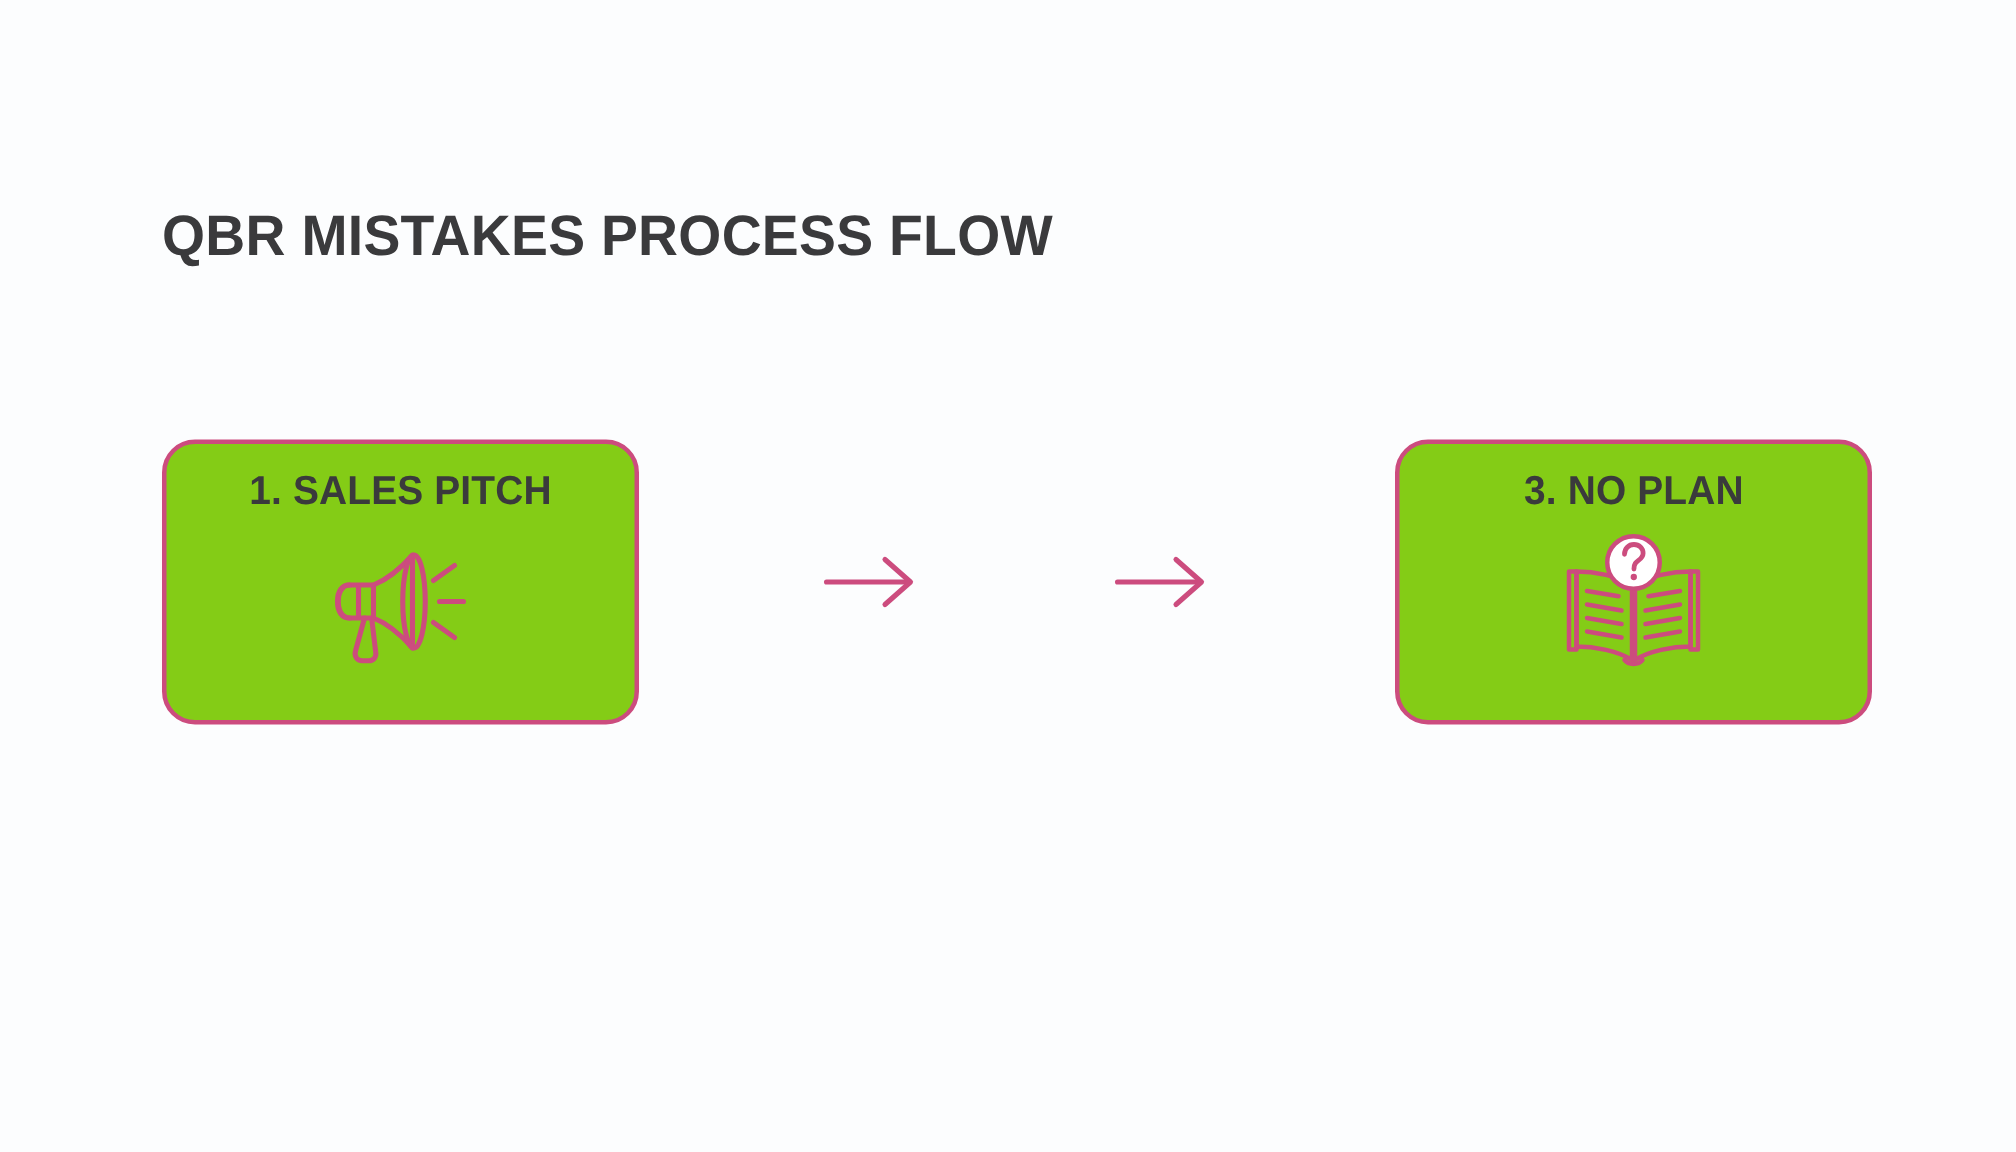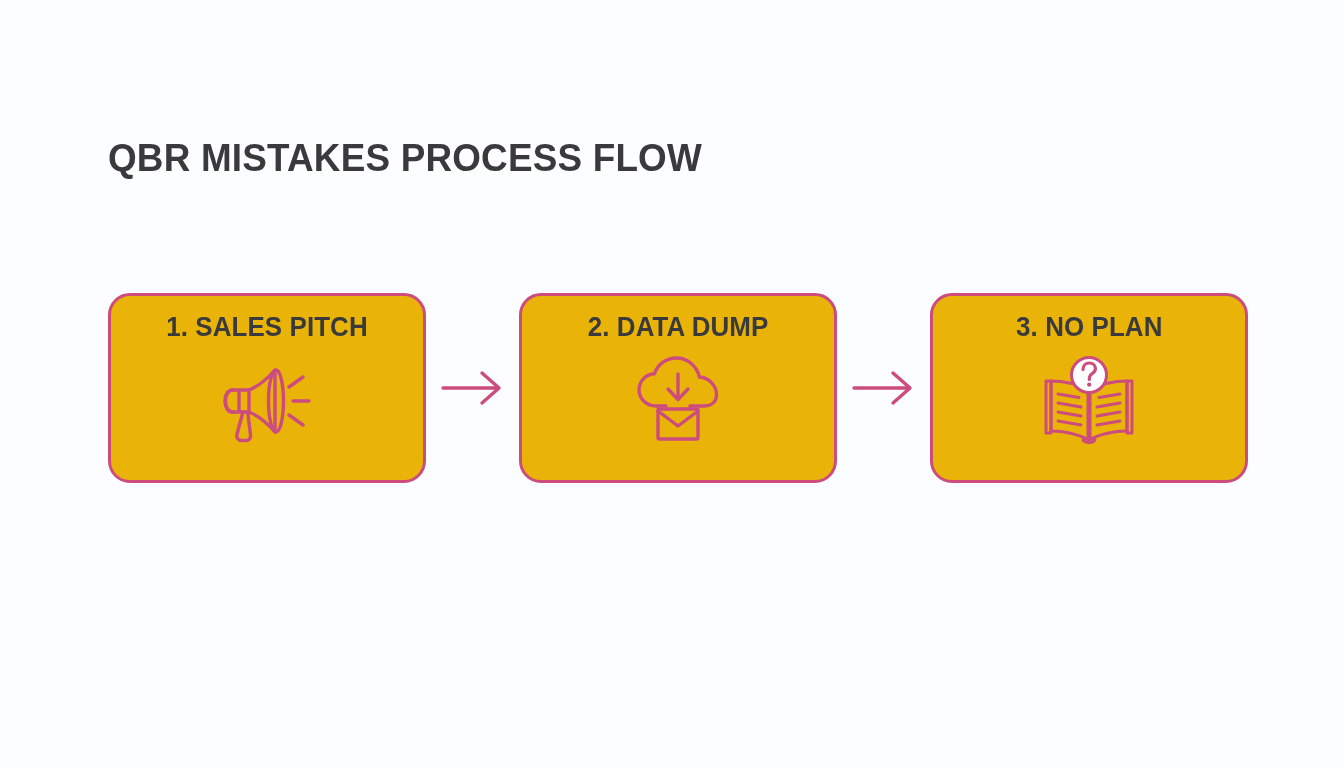--- a/index.html
+++ b/index.html
@@ -41,21 +41,21 @@
     display: flex;
     align-items: center;
     justify-content: space-between;
   }
   .flow-card {
     width: 318px;
     height: 190px;
     box-sizing: border-box;
     border: 3px solid #cc4c7e;
     border-radius: 22px;
-    background: #eab308;
+    background: #84cc16;
     display: flex;
     flex-direction: column;
     align-items: center;
     padding-top: 16px;
   }
   .card-label {
     font-size: 27px;
     font-weight: bold;
     color: #3a3a3c;
     letter-spacing: 0.1px;
@@ -116,38 +116,20 @@
       </div>
     </div>
 
     <div class="flow-arrow">
       <svg width="66" height="36" viewBox="0 0 66 36" fill="none" stroke="#cc4c7e" stroke-width="3.4" stroke-linecap="round" stroke-linejoin="round">
         <line x1="3" y1="18" x2="58" y2="18"></line>
         <polyline points="42,3 59,18 42,33"></polyline>
       </svg>
     </div>
 
-    <div class="flow-card">
-      <div class="card-label">2. DATA DUMP</div>
-      <div class="card-icon">
-        <svg width="96" height="96" viewBox="0 0 96 96" fill="none" stroke="#cc4c7e" stroke-width="3.4" stroke-linecap="round" stroke-linejoin="round">
-
-          <path d="M36 52 L26 52 C16.5 52 9 44.8 9 35.8 C9 27 16 20 24.5 19.7
-                   C27.5 10.5 36.2 4 46.3 4 C57.6 4 67.2 12.2 69.3 23
-                   C78.8 23.6 86.5 31.4 86.5 40.8 C86.5 47.4 82 52 74 52 L60 52"></path>
-
-          <path d="M48 20 L48 44"></path>
-          <polyline points="38,35 48,45.5 58,35"></polyline>
-
-          <rect x="28" y="55" width="40" height="30" rx="1.5"></rect>
-
-          <polyline points="28,57 48,72 68,57"></polyline>
-        </svg>
-      </div>
-    </div>
 
     <div class="flow-arrow">
       <svg width="66" height="36" viewBox="0 0 66 36" fill="none" stroke="#cc4c7e" stroke-width="3.4" stroke-linecap="round" stroke-linejoin="round">
         <line x1="3" y1="18" x2="58" y2="18"></line>
         <polyline points="42,3 59,18 42,33"></polyline>
       </svg>
     </div>
 
     <div class="flow-card">
       <div class="card-label">3. NO PLAN</div>

